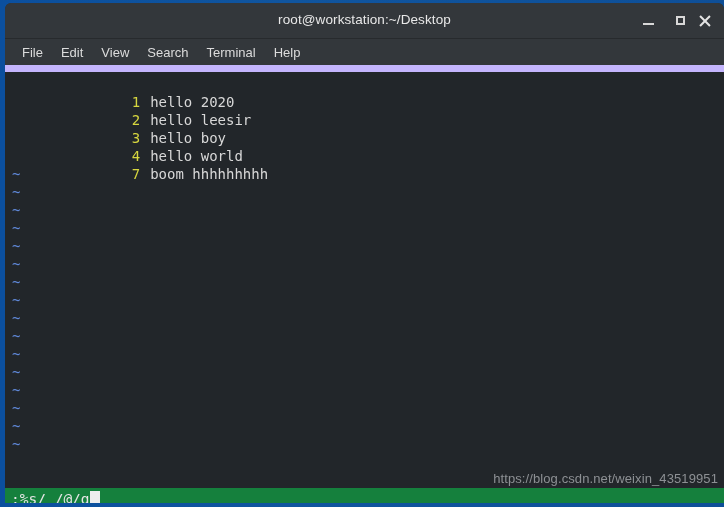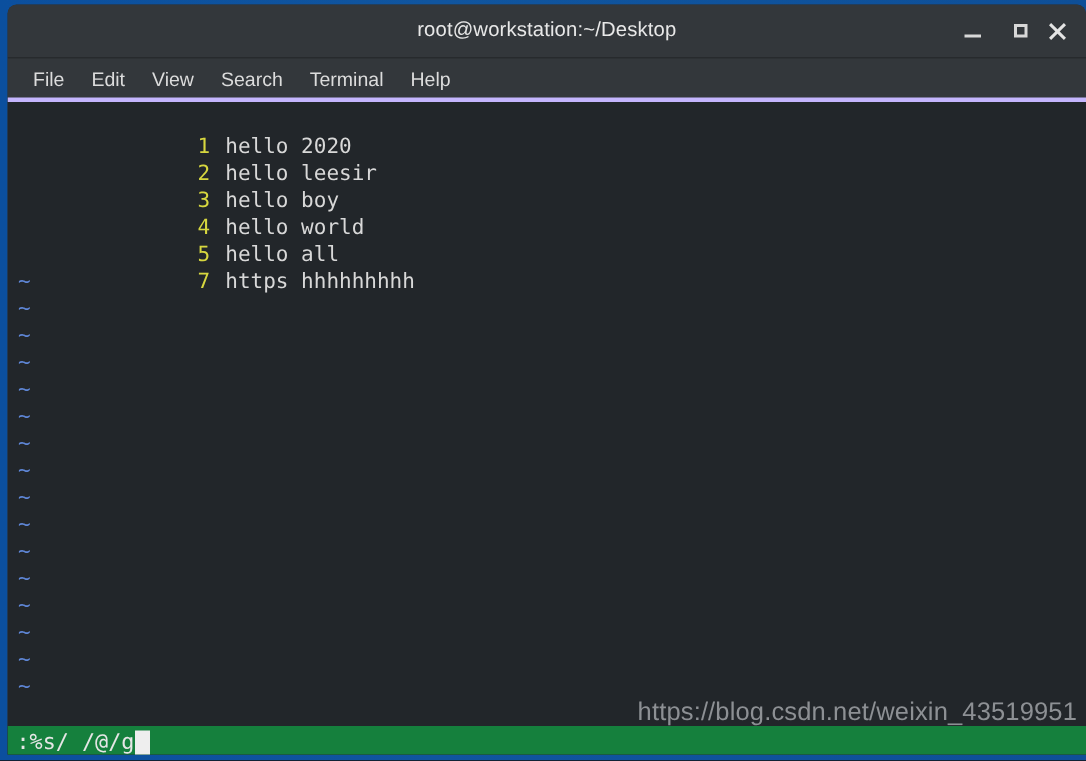--- a/index.html
+++ b/index.html
@@ -126,21 +126,21 @@
   .glyph-close::after  { transform: rotate(-45deg); }
   .win-btn.close { width: 26px; justify-content: flex-start; padding-left: 2px; }
 
   
   .menubar {
     height: 26px;
     background: #33373b;
     display: flex;
     align-items: center;
     padding-left: 8px;
-    border-bottom: 3px solid #c4b5fd;
+    border-bottom: 7px solid #c4b5fd;
   }
   .menu-item {
     color: #dcdcdc;
     font-size: 13px;
     font-family: "Liberation Sans", sans-serif;
     padding: 2px 9px;
     cursor: default;
   }
 
   
@@ -203,21 +203,21 @@
     width: 10px;
     height: 17px;
     background: #eeeeee;
     vertical-align: -3px;
   }
   .watermark {
     position: absolute;
     right: 6px;
     bottom: 22px;
     color: #8d9094;
-    font-size: 17px;
+    font-size: 13px;
     font-family: "Liberation Sans", sans-serif;
     letter-spacing: 0.1px;
   }
 </style>
 </head>
 <body>
 
 <div id="desktop">
 
   <div class="bg-strip"></div>
@@ -259,24 +259,21 @@
           <div class="vim-row">
             <span class="lineno">2</span><span class="linetext">hello leesir</span>
           </div>
           <div class="vim-row">
             <span class="lineno">3</span><span class="linetext">hello boy</span>
           </div>
           <div class="vim-row">
             <span class="lineno">4</span><span class="linetext">hello world</span>
           </div>
           <div class="vim-row">
-            <span class="lineno">5</span><span class="linetext">hello all</span>
-          </div>
-          <div class="vim-row">
-            <span class="lineno">7</span><span class="linetext">https hhhhhhhhh</span>
+            <span class="lineno">7</span><span class="linetext">boom hhhhhhhhh</span>
           </div>
 
           <div id="tilde-area">
               <div class="tilde-row">~</div>
               <div class="tilde-row">~</div>
               <div class="tilde-row">~</div>
               <div class="tilde-row">~</div>
               <div class="tilde-row">~</div>
               <div class="tilde-row">~</div>
               <div class="tilde-row">~</div>

